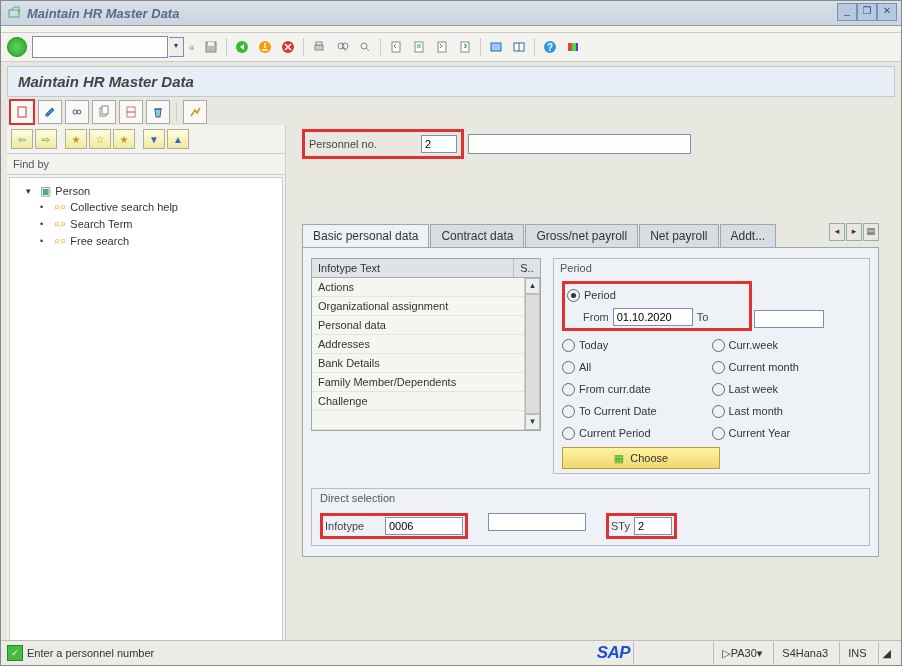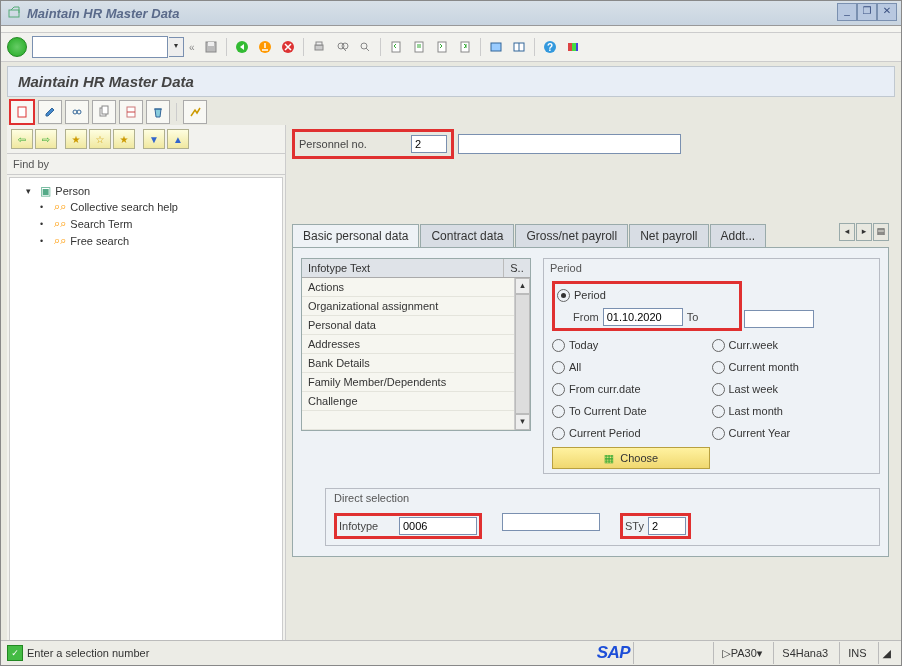--- a/index.html
+++ b/index.html
@@ -25,21 +25,21 @@
 .leftnav{height:24px;display:flex;align-items:center;gap:2px;padding:2px 4px;border-bottom:1px solid #ccc;}
 .nav-btn{width:20px;height:18px;border:1px solid #b0b090;background:linear-gradient(#fefee0,#f0e8a0);display:flex;align-items:center;justify-content:center;font-size:10px;}
 .findby{padding:4px 6px;border-bottom:1px solid #ccc;color:#555;}
 .tree{padding:4px 2px;background:#fff;flex:1;margin:2px;border:1px solid #ccc;}
 .tree ul{list-style:none;margin:0;padding-left:14px;}
 .tree li{padding:2px 0;}
 .tnode{display:flex;align-items:center;gap:4px;}
 .caret{width:10px;font-size:9px;}
 .picon{color:#5a8;font-size:12px;}
 .bicon{color:#f90;font-size:11px;}
-.right{flex:1;padding:0 6px;display:flex;flex-direction:column;background:#e8e8e0;}
+.right{flex:1;padding:0 16px;display:flex;flex-direction:column;background:#e8e8e0;}
 .pnrow{display:flex;align-items:center;height:26px;margin-top:6px;}
 .hl-box{border:3px solid #e03030;padding:3px 4px;display:flex;align-items:center;gap:6px;}
 .hl-box-sm{border:3px solid #e03030;padding:1px 2px;display:flex;align-items:center;gap:4px;}
 .lbl{color:#444;}
 .inp{background:#fff;border:1px solid #7a90b0;height:16px;padding:0 3px;font-family:inherit;font-size:11px;}
 .pn-num{width:28px;margin-left:8px;}
 .pn-name{width:215px;margin-left:4px;height:18px;}
 .tabsrow{display:flex;align-items:flex-end;height:24px;margin-top:66px;position:relative;}
 .tab{padding:4px 10px;background:#d8dde4;border:1px solid #9aa;border-bottom:none;font-size:12px;margin-right:1px;cursor:pointer;}
 .tab.active{background:#eef2f6;font-weight:normal;}
@@ -60,21 +60,21 @@
 .grow{padding:3px 6px;border-bottom:1px solid #e4e4dc;background:#f6f6f0;}
 .gscroll{width:15px;background:#e8e8e0;border-left:1px solid #ccc;display:flex;flex-direction:column;}
 .gscroll div{height:14px;border:1px solid #bbb;background:#eee;text-align:center;font-size:9px;line-height:12px;}
 .gscroll .thumb{flex:1;border:1px solid #bbb;background:#ddd;}
 .period-body{padding:4px 8px;}
 .radio-row{display:flex;align-items:center;height:20px;gap:4px;}
 .radio{width:11px;height:11px;border:1px solid #666;border-radius:50%;display:inline-flex;align-items:center;justify-content:center;}
 .radio.sel::after{content:"";width:5px;height:5px;background:#333;border-radius:50%;}
 .period-grid{display:grid;grid-template-columns:1fr 1fr;row-gap:2px;margin-top:2px;}
 .choose-btn{width:156px;height:20px;background:linear-gradient(#fff2a0,#f0d870);border:1px solid #b8a040;display:flex;align-items:center;justify-content:center;gap:6px;margin-top:4px;}
-.lower{margin-top:14px;border:1px solid #b8bcc4;background:#eef2f6;margin-left:24px;}
+.lower{margin-top:14px;border:1px solid #b8bcc4;background:#eef2f6;}
 .lower-h{padding:3px 8px;color:#555;}
 .lower-b{padding:6px 8px;display:flex;align-items:flex-start;gap:20px;}
 .statusbar{position:absolute;bottom:0;left:0;right:0;height:24px;background:#ecece6;border-top:1px solid #bbb;display:flex;align-items:center;padding:0 6px;}
 .stat-ok{width:14px;height:14px;background:#4b4;border:1px solid #282;margin-right:4px;display:flex;align-items:center;justify-content:center;color:#fff;font-size:9px;}
 .stat-r{margin-left:auto;display:flex;align-items:center;gap:3px;}
 .stat-cell{border-left:1px solid #bbb;padding:0 8px;height:22px;display:flex;align-items:center;}
 .sap-logo{font-weight:bold;font-style:italic;color:#1d4ed8;font-size:17px;letter-spacing:-0.5px;}
 svg{display:block;}
 </style>
 </head>
@@ -428,21 +428,21 @@
             <input class="inp" style="width: 30px;" value="2">
           </div>
         </div>
       </div>
     </div>
   </div>
 </div>
 
 <div class="statusbar">
   <div class="stat-ok">✓</div>
-  <span>Enter a selection number</span>
+  <span>Enter a personnel number</span>
   <div class="stat-r">
     <span class="sap-logo">SAP</span>
     <div class="stat-cell" style="width:60px"></div>
     <div class="stat-cell">▷ <span>PA30</span> ▾</div>
     <div class="stat-cell">
           <span>S4Hana3</span>
         </div>
     <div class="stat-cell">
           <span>INS</span>
         </div>

